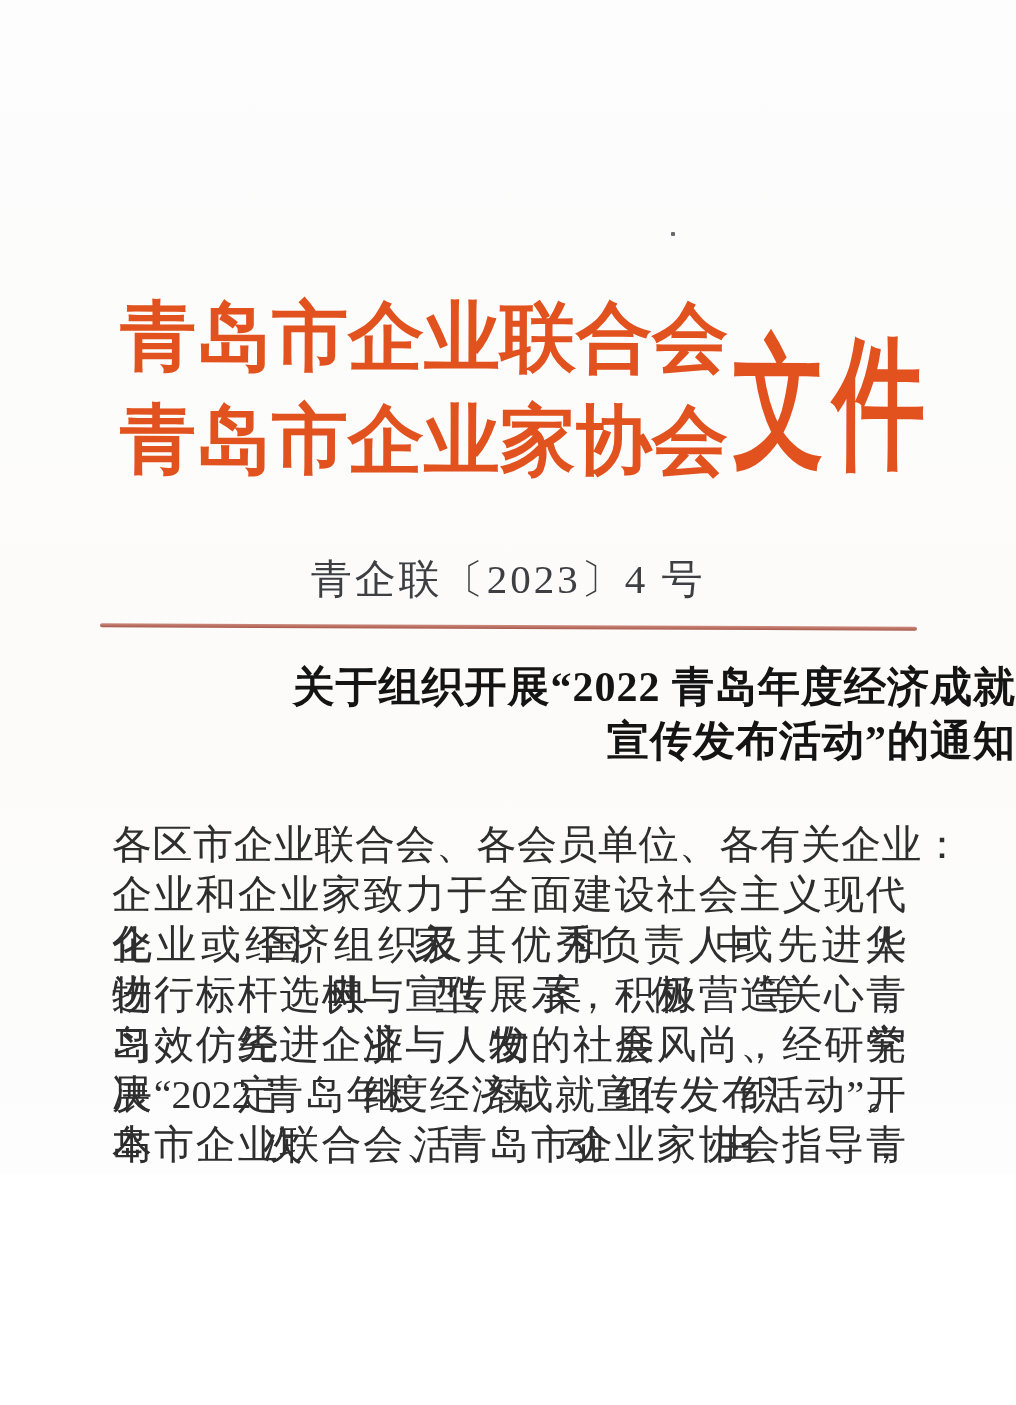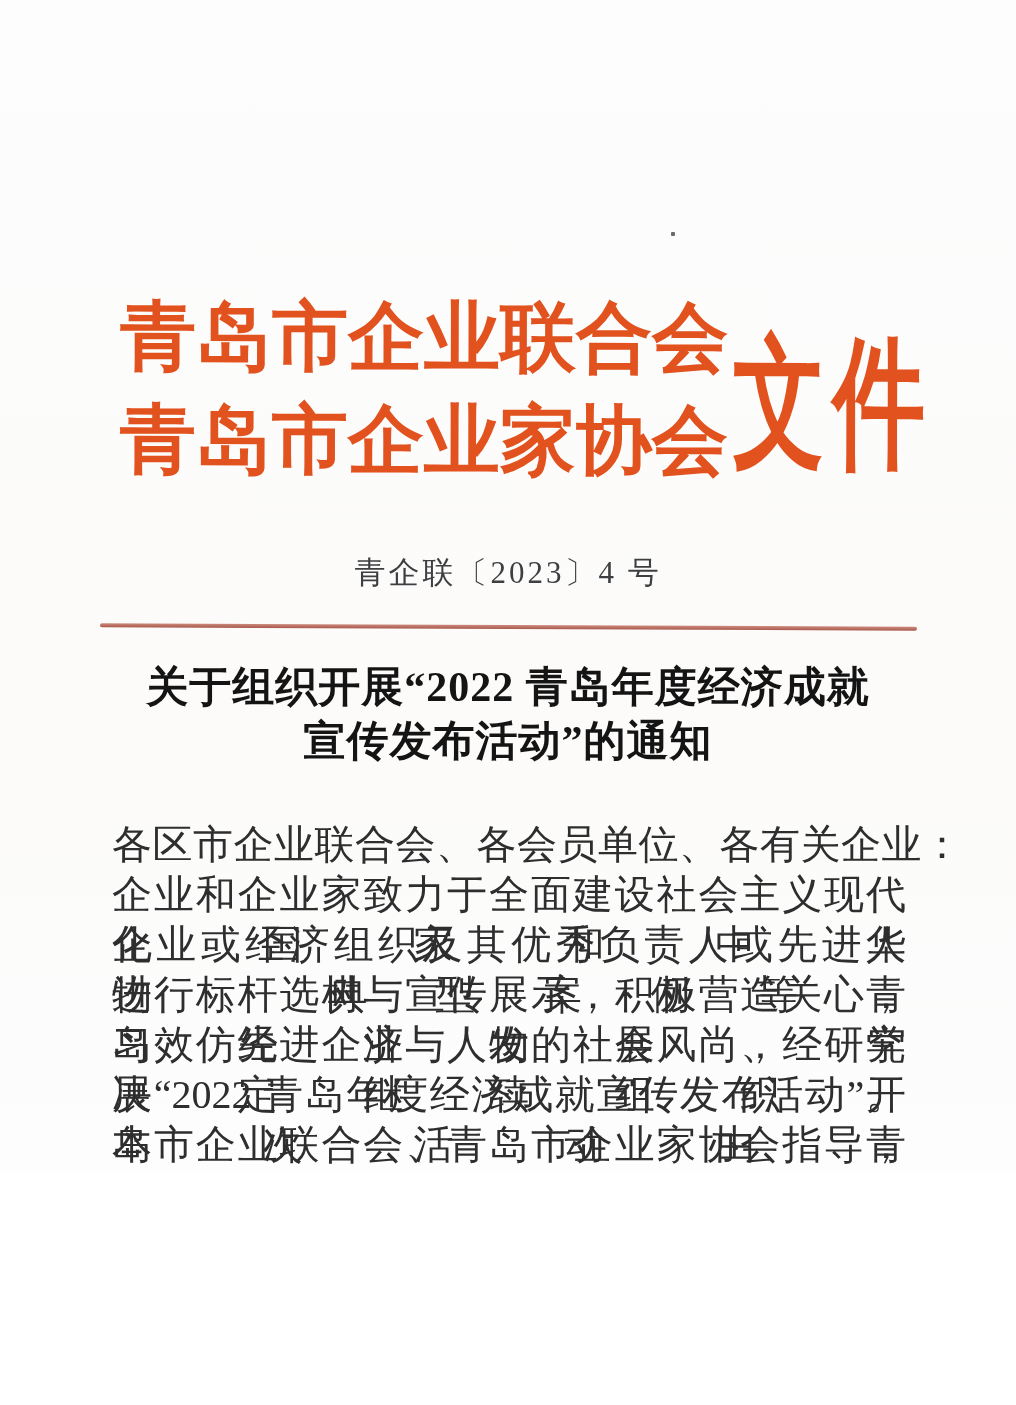--- a/index.html
+++ b/index.html
@@ -48,21 +48,21 @@
     transform: scaleY(1.55) rotate(0.2deg);
     transform-origin: left top;
   }
 
   
   .doc-number {
     position: absolute;
     left: 0; right: 0;
     top: 552px;
     text-align: center;
-    font-size: 31px;
+    font-size: 41px;
     letter-spacing: 3px;
     color: #3d3f42;
   }
 
   
   .red-divider {
     position: absolute;
     left: 100px;
     top: 625px;
     width: 817px;
@@ -78,21 +78,21 @@
     left: 0; right: 0;
     top: 660px;
     margin: 0;
     text-align: center;
     font-size: 42px;
     font-weight: bold;
     line-height: 54px;
     color: #141414;
     letter-spacing: 1px;
   }
-  .title-line { display: block; }
+  .title-line { display: block; text-align: right; }
 
   
   .body-block {
     position: absolute;
     left: 112px;
     top: 820px;
     width: 794px;
     color: #2e2e2e;
     font-size: 40px;
   }

